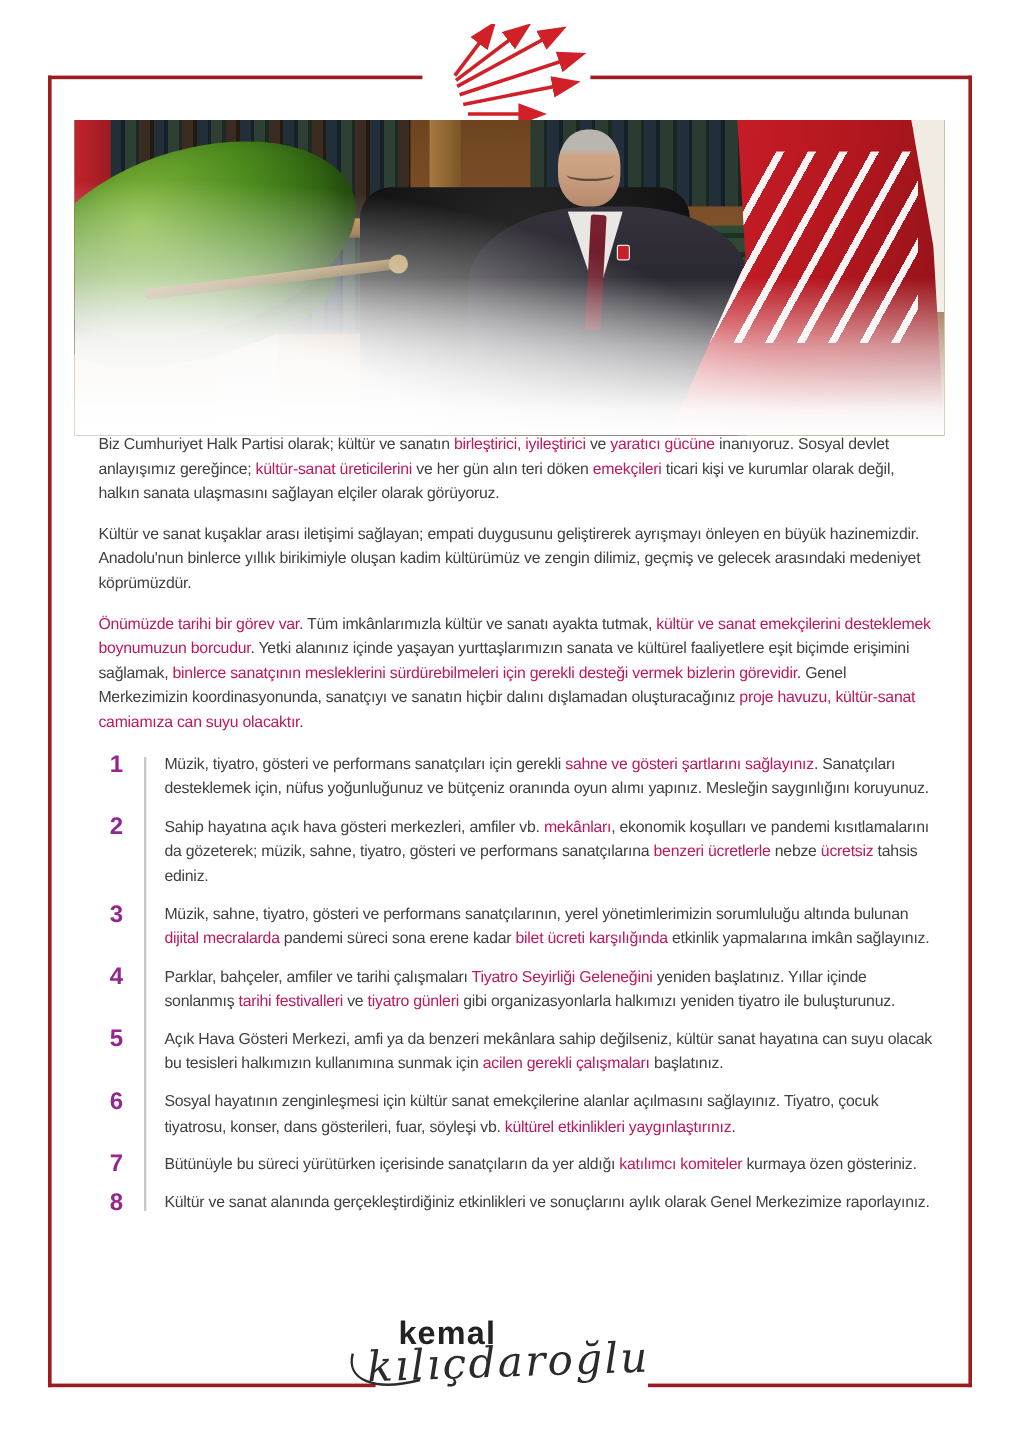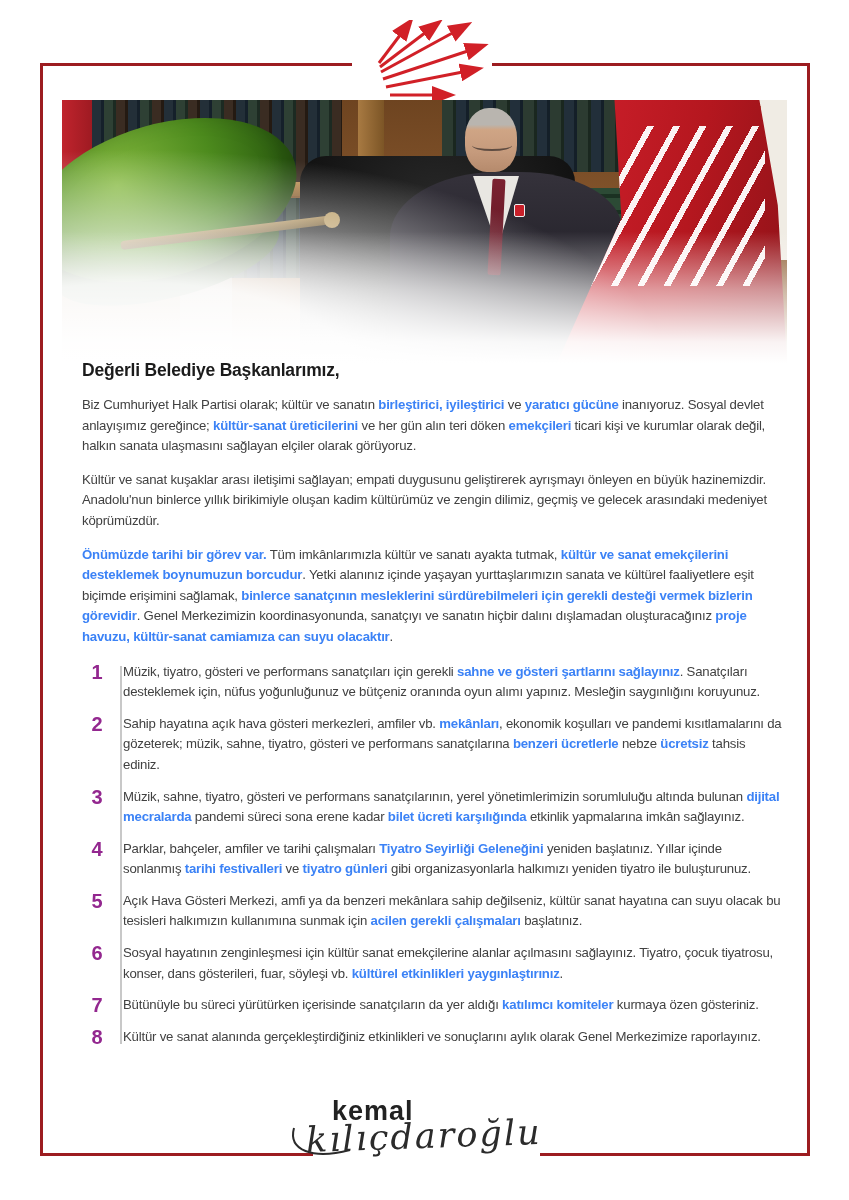--- a/index.html
+++ b/index.html
@@ -39,26 +39,26 @@
   .lamp{left:-34px;top:24px;width:272px;height:152px;background:radial-gradient(circle at 35% 32%,#84b83e,#4c8a1d 48%,#2c5d10 82%);border-radius:50%;transform:rotate(-16deg);box-shadow:inset 0 -14px 28px rgba(0,0,0,.35);}
   .brass{left:58px;top:128px;width:215px;height:9px;background:linear-gradient(180deg,#a5854d,#6f5426);transform:rotate(-7deg);border-radius:4px;}
   .knob{left:262px;top:112px;width:16px;height:16px;background:#b7995f;border-radius:50%;}
   .decanter{left:118px;top:168px;width:52px;height:95px;background:rgba(185,195,205,.45);border-radius:12px 12px 4px 4px;}
   .fade{left:0;top:0;width:725px;height:263px;background:linear-gradient(180deg,rgba(255,255,255,0) 50%,rgba(255,255,255,.55) 72%,rgba(255,255,255,.95) 92%,#fff 100%);}
   .fadeleft{left:0;top:0;width:725px;height:263px;background:radial-gradient(ellipse at 10% 105%,rgba(255,255,255,.9) 0 24%,rgba(255,255,255,0) 58%);}
   
   .content{position:absolute;left:82px;top:360px;width:700px;color:#414141;}
   .salutation{font-size:17.5px;font-weight:800;color:#1b1b1b;letter-spacing:-.2px;margin:0 0 14px 0;}
   .para{margin:0 0 13px 0;font-size:13.2px;line-height:1.56;letter-spacing:-.2px;}
-  .b{font-weight:700;color:#3b82f6;}
+  .b{font-weight:400;color:#be185d;}
   .list{position:relative;margin-top:14px;}
   .list .rule{position:absolute;left:38px;top:4px;bottom:4px;width:1.5px;background:#c8c8c8;}
   .item{display:flex;margin-bottom:11px;}
   .num{flex:none;width:30px;text-align:center;font-size:20px;font-weight:800;color:#93278f;line-height:21px;}
-  .itext{margin-left:11px;font-size:13.2px;line-height:1.56;letter-spacing:-.2px;}
+  .itext{margin-left:25px;font-size:13.2px;line-height:1.56;letter-spacing:-.2px;}
   
   .sig{position:absolute;left:0;top:1082px;width:849px;height:110px;}
   .sig-first{position:absolute;left:332px;top:14px;font-size:27px;font-weight:700;letter-spacing:1px;color:#222;}
   .sig-script{position:absolute;left:306px;top:34px;font-family:"DejaVu Serif",serif;font-style:italic;font-size:35px;letter-spacing:2px;color:#2b2b2b;transform:rotate(-2deg);}
   .sig-swash{position:absolute;left:288px;top:44px;}
 </style>
 </head>
 <body>
 
 <div class="frame" style="left:40px;top:63px;width:3px;height:1093px;"></div>
@@ -113,21 +113,20 @@
   <div class="decanter"></div>
   <div class="lampshadow"></div>
   <div class="lamp"></div>
   <div class="brass"></div>
   <div class="knob"></div>
   <div class="fadeleft"></div>
   <div class="fade"></div>
 </div>
 
 <div class="content">
-  <p class="salutation">Değerli Belediye Başkanlarımız,</p>
   <div>
       <p class="para"><span>Biz Cumhuriyet Halk Partisi olarak; kültür ve sanatın </span><span class="b">birleştirici, iyileştirici</span><span> ve </span><span class="b">yaratıcı gücüne</span><span> inanıyoruz. Sosyal devlet anlayışımız gereğince; </span><span class="b">kültür-sanat üreticilerini</span><span> ve her gün alın teri döken </span><span class="b">emekçileri</span><span> ticari kişi ve kurumlar olarak değil, halkın sanata ulaşmasını sağlayan elçiler olarak görüyoruz.</span></p>
       <p class="para"><span>Kültür ve sanat kuşaklar arası iletişimi sağlayan; empati duygusunu geliştirerek ayrışmayı önleyen en büyük hazinemizdir. Anadolu'nun binlerce yıllık birikimiyle oluşan kadim kültürümüz ve zengin dilimiz, geçmiş ve gelecek arasındaki medeniyet köprümüzdür.</span></p>
       <p class="para"><span class="b">Önümüzde tarihi bir görev var.</span><span> Tüm imkânlarımızla kültür ve sanatı ayakta tutmak, </span><span class="b">kültür ve sanat emekçilerini desteklemek boynumuzun borcudur</span><span>. Yetki alanınız içinde yaşayan yurttaşlarımızın sanata ve kültürel faaliyetlere eşit biçimde erişimini sağlamak, </span><span class="b">binlerce sanatçının mesleklerini sürdürebilmeleri için gerekli desteği vermek bizlerin görevidir</span><span>. Genel Merkezimizin koordinasyonunda, sanatçıyı ve sanatın hiçbir dalını dışlamadan oluşturacağınız </span><span class="b">proje havuzu, kültür-sanat camiamıza can suyu olacaktır</span><span>.</span></p>
     </div>
   <div class="list">
     <div class="rule"></div>
   <div class="item">
         <div class="num">1</div>
         <div class="itext"><span>Müzik, tiyatro, gösteri ve performans sanatçıları için gerekli </span><span class="b">sahne ve gösteri şartlarını sağlayınız</span><span>. Sanatçıları desteklemek için, nüfus yoğunluğunuz ve bütçeniz oranında oyun alımı yapınız. Mesleğin saygınlığını koruyunuz.</span></div>

